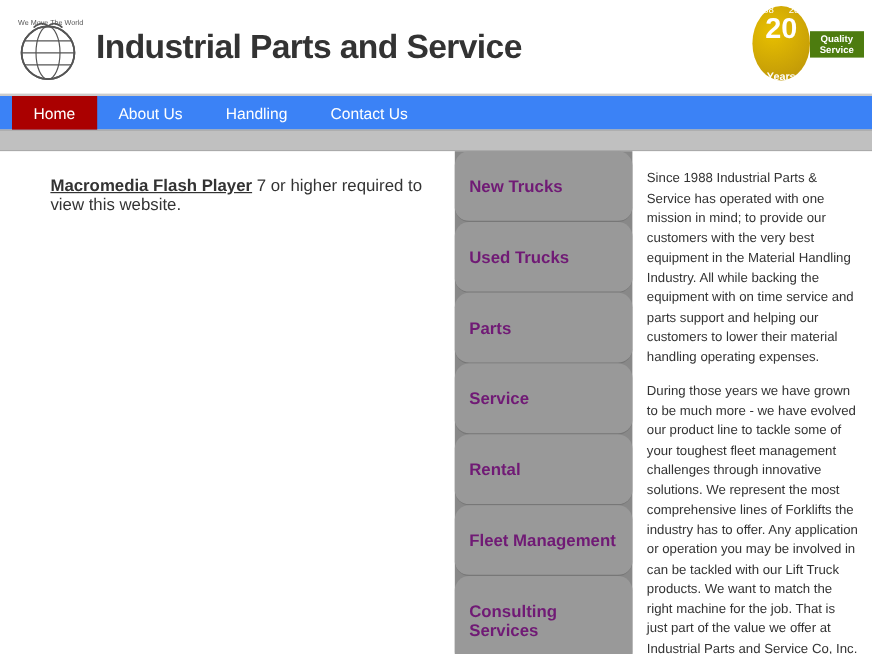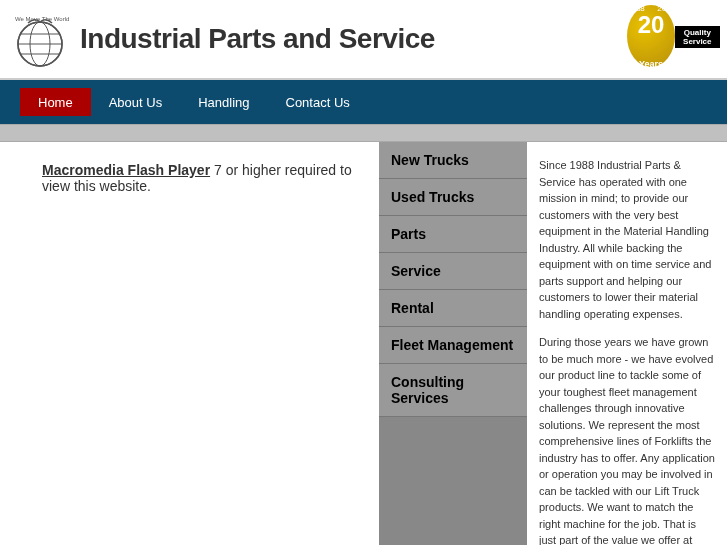--- a/index.html
+++ b/index.html
@@ -34,25 +34,25 @@
     #anniversary-badge {
       position: absolute;
       right: 10px;
       top: 5px;
       width: 90px;
       height: 70px;
     }
 
     
     #nav {
-      background: #0c4a6e;
-      display: flex;
-      align-items: center;
-      padding: 0 20px;
-      height: 44px;
+      background: #3b82f6;
+      display: flex;
+      align-items: center;
+      padding: 0 10px;
+      height: 28px;
     }
     .nav-item {
       color: #fff;
       font-size: 13px;
       padding: 0 18px;
       height: 28px;
       display: flex;
       align-items: center;
       cursor: pointer;
       text-decoration: none;
@@ -91,28 +91,29 @@
 
     
     #menu-panel {
       width: 148px;
       background: #888;
       display: flex;
       flex-direction: column;
     }
     .menu-item {
       background: #999;
-      color: #000000;
+      color: #701a75;
       font-size: 14px;
       font-weight: bold;
-      padding: 10px 12px;
+      padding: 21px 12px;
       border-bottom: 1px solid #777;
       cursor: pointer;
       display: flex;
       align-items: center;
+      border-radius: 12px;
     }
 
     
     #right-content {
       width: 200px;
       padding: 15px 12px;
       font-size: 11px;
       color: #333;
       line-height: 1.5;
     }
@@ -145,21 +146,21 @@
       font-weight: 900;
       line-height: 1;
     }
     .badge-years-lbl {
       color: #fff;
       font-size: 9px;
       font-weight: bold;
       margin-top: 22px;
     }
     .badge-qs {
-      background: #000000;
+      background: #4d7c0f;
       color: #fff;
       font-size: 8px;
       font-weight: bold;
       padding: 2px 8px;
       margin-top: 2px;
       width: 80px;
       text-align: center;
     }
   </style>
 </head>

